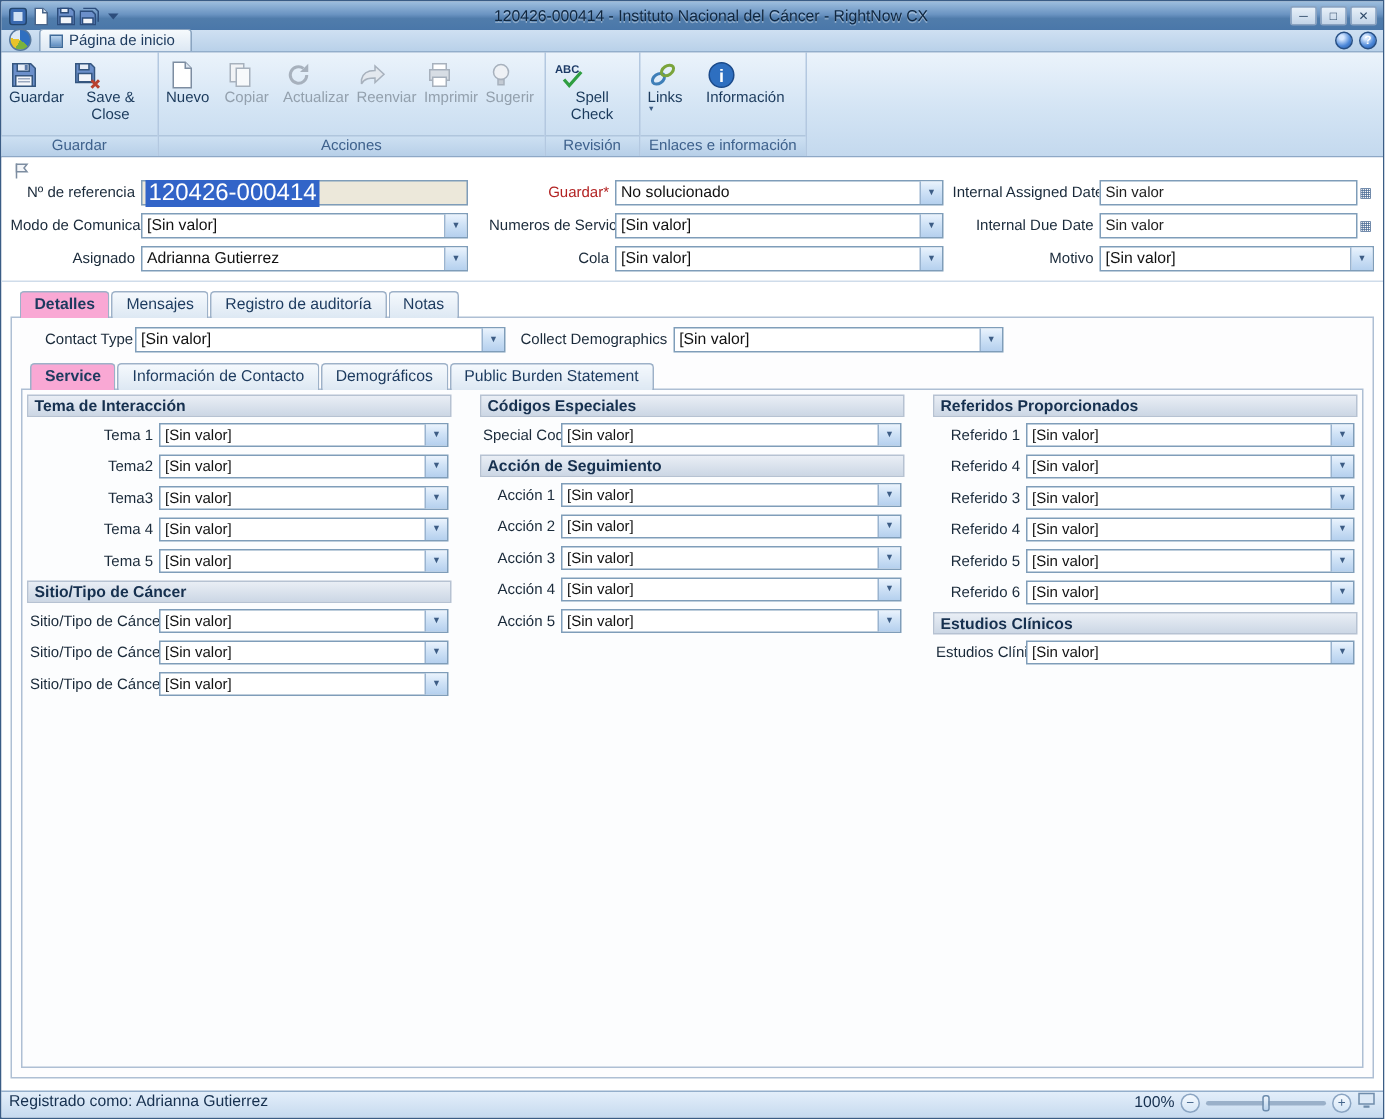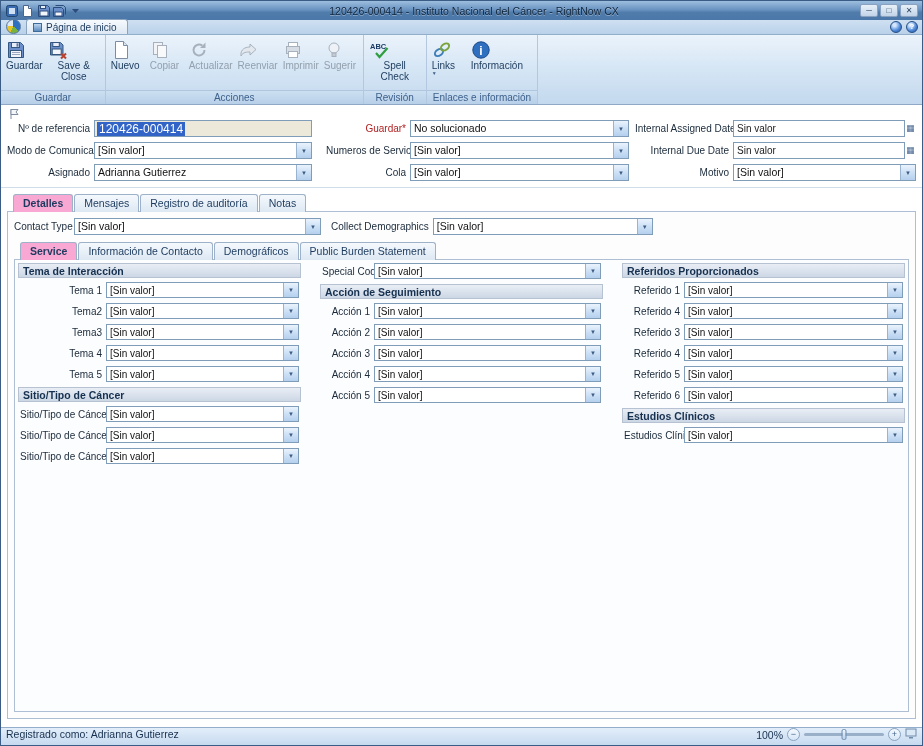--- a/index.html
+++ b/index.html
@@ -95,21 +95,21 @@
   .hl3 { width: 98px; }
   .hf1 { width: 218px; flex: none; }
   .hf2 { width: 219px; flex: none; }
   .hf3 { flex: 1; }
   .sp1 { width: 14px; flex: none; }
   .sp2 { width: 6px; flex: none; }
   .req { color: #b22222; }
 
   .reffield {
     display: flex; align-items: center; height: 17px; padding: 0 2px;
-    background: #ece8da; border: 1px solid #7f9db9; font-size: 12px;
+    background: #ece8da; border: 1px solid #7f9db9; font-size: 16px;
   }
   .selection { background: #3264c8; color: #fff; padding: 0 2px; }
 
   .datefield {
     display: flex; align-items: center; height: 17px; padding: 0 3px;
     background: #fff; border: 1px solid #7f9db9; font-size: 10px; color: #222;
   }
   .calbtn { width: 11px; flex: none; text-align: center; font-size: 9px; color: #4a6a94; line-height: 17px; }
 
   .dd { display: inline-flex; align-items: stretch; border: 1px solid #7f9db9; background: #fff; height: 17px; justify-content: center; }
@@ -128,21 +128,21 @@
   .tab {
     padding: 2px 9px 3px; margin-right: 1px; font-size: 10.5px; color: #1c3a5e;
     background: linear-gradient(#f5f9fd,#dde8f3);
     border: 1px solid #9db1c8; border-bottom: none; border-radius: 3px 3px 0 0; white-space: nowrap;
   }
   .tab.active { background: #f9a8d4; font-weight: bold; }
   .detail-body {
     flex: 1; min-height: 0; border: 1px solid #aebfd4; background: #fdfdfe;
     padding: 5px 6px 6px; display: flex; flex-direction: column;
   }
-  .crow { display: flex; align-items: center; margin: 1px 0 6px; height: 17px; flex: none; }
+  .crow { display: flex; align-items: center; margin: 1px 16px 6px; height: 17px; flex: none; }
   .cl1 { width: 60px; font-size: 10px; flex: none; }
   .cl2 { margin-left: 10px; padding-right: 4px; font-size: 10px; flex: none; }
   .cf1 { width: 247px; flex: none; }
   .cf2 { width: 220px; flex: none; }
 
   .service-body { flex: 1; min-height: 0; border: 1px solid #aebfd4; background: #fcfdfe; padding: 2px; overflow: hidden; }
   .svc-grid { display: grid; grid-template-columns: 1fr 1fr 1fr; column-gap: 19px; padding: 1px; }
   .svc-h {
     background: linear-gradient(#e9eef5,#ccd7e5); border: 1px solid #b6c2d2;
     padding: 1px 4px; font-weight: bold; font-size: 10.5px; color: #16304f;
@@ -532,20 +532,21 @@
               <div class="svc-row">
                 <span class="lbl">Sitio/Tipo de Cáncer 3</span>
                 <span class="dd">
                   <span class="val">[Sin valor]</span>
                   <span class="btn">▼</span>
                 </span>
               </div>
             </div>
 
             <div class="svc-col c2">
+              <div class="svc-h">Códigos Especiales</div>
 
               <div class="svc-row">
                 <span class="lbl">Special Code</span>
                 <span class="dd">
                   <span class="val">[Sin valor]</span>
                   <span class="btn">▼</span>
                 </span>
               </div>
 
               <div class="svc-h">Acción de Seguimiento</div>

